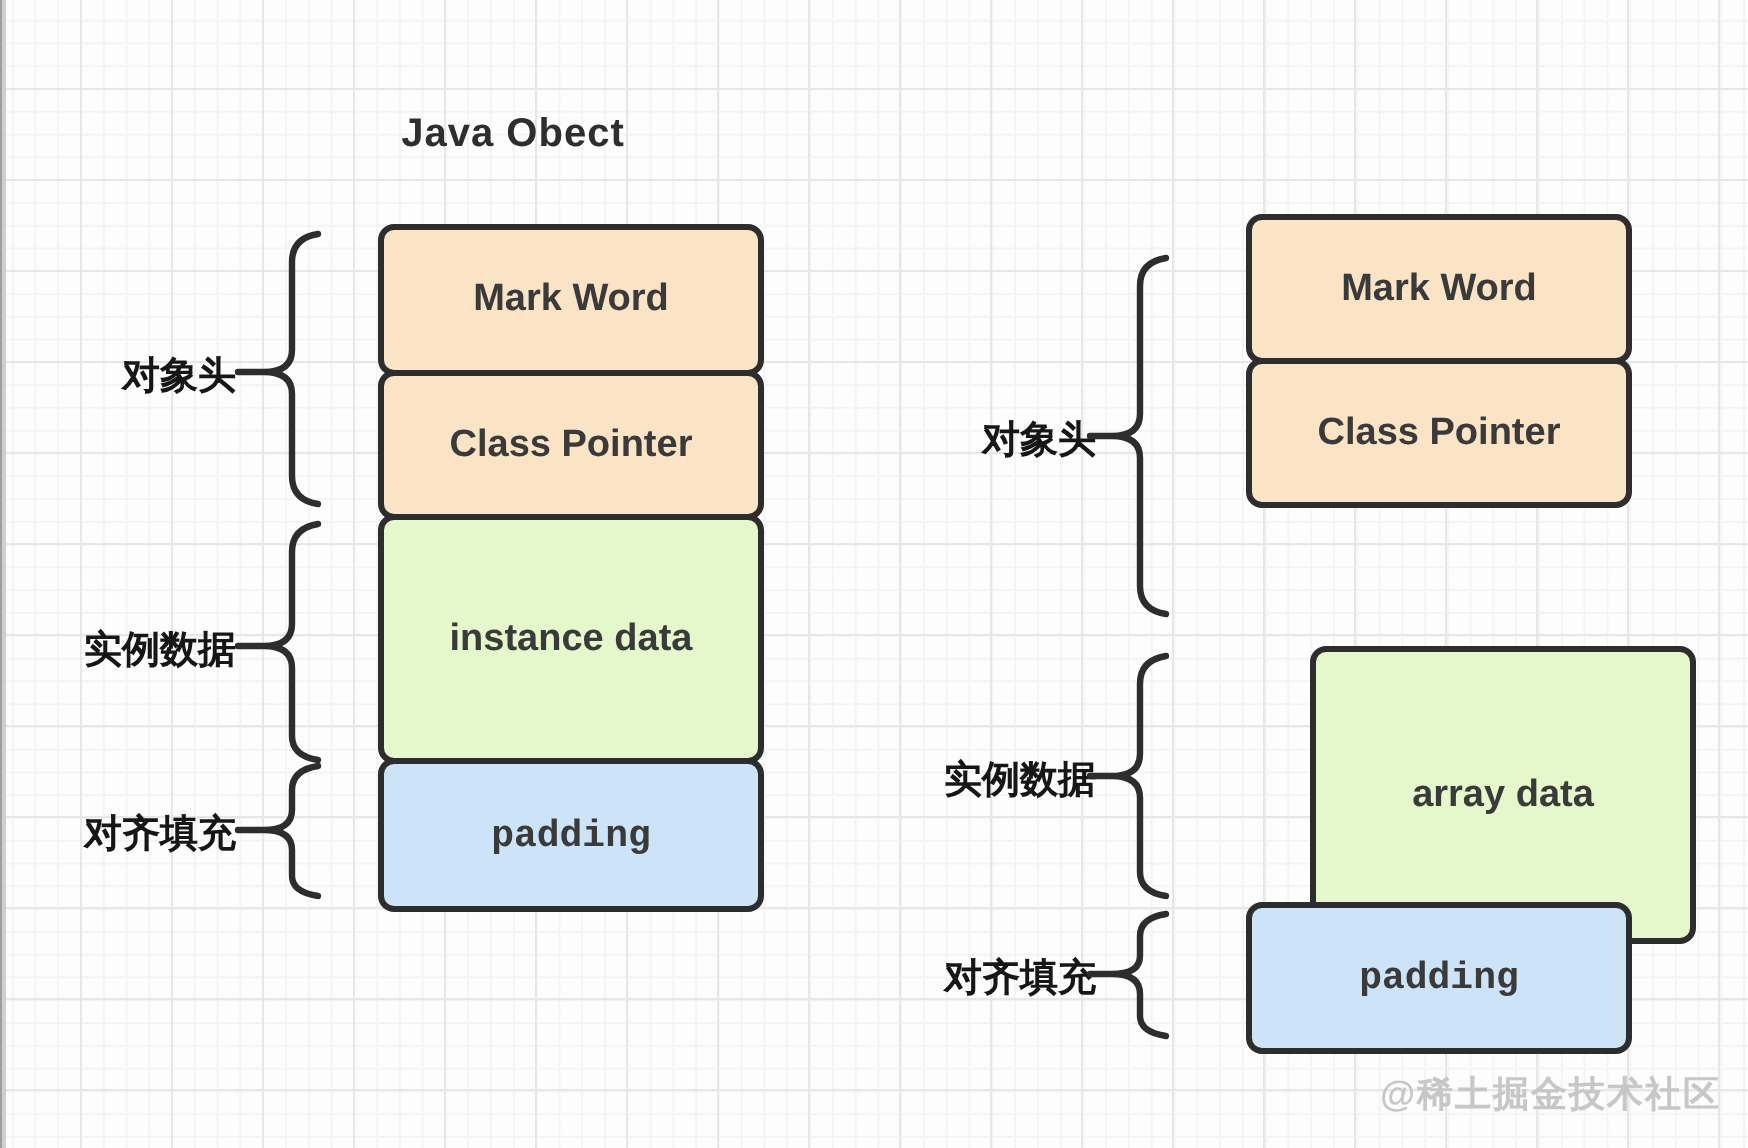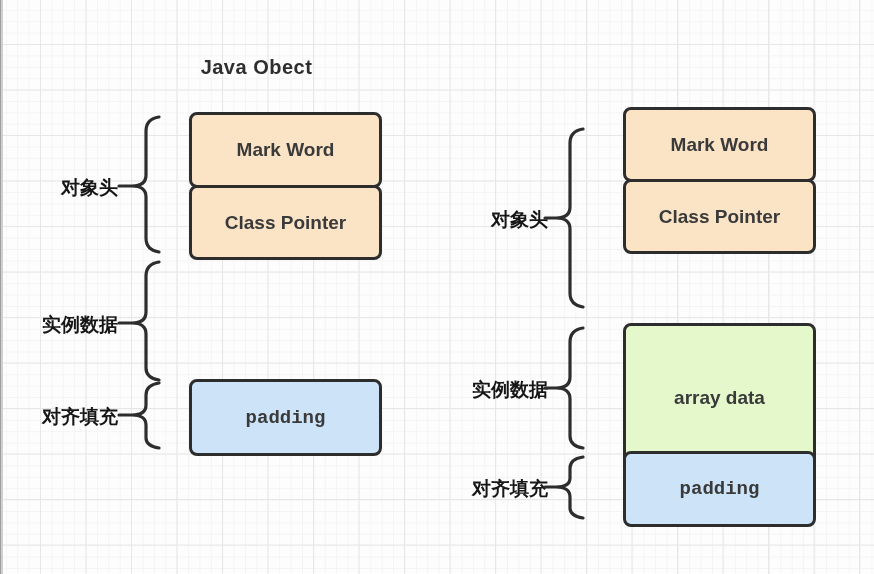--- a/index.html
+++ b/index.html
@@ -70,38 +70,40 @@
 </head>
 <body>
 
 <div id="canvas">
   <div class="left-edge"></div>
 
   <div class="diagram-title" style="left:160px;top:56px;">Java Obect</div>
 
   <div class="block fill-header" style="left:160px;top:112px;height:76px;">Mark Word</div>
   <div class="block fill-header" style="left:160px;top:185px;height:75px;">Class Pointer</div>
+  <div class="block fill-data" style="left:160px;top:257px;height:125px;">instance data</div>
   <div class="block fill-padding" style="left:160px;top:379px;height:77px;">padding</div>
 
   <div class="group-label" style="left:30px;top:175px;">对象头</div>
   <div class="group-label" style="left:30px;top:312px;">实例数据</div>
   <div class="group-label" style="left:30px;top:404px;">对齐填充</div>
 
 
   <div class="block fill-header" style="left:594px;top:107px;height:75px;">Mark Word</div>
   <div class="block fill-header" style="left:594px;top:179px;height:75px;">Class Pointer</div>
-  <div class="block fill-data" style="left:594px;top:323px;height:149px;">array data</div>
+  <div class="block fill-data" style="left:626px;top:323px;height:149px;">array data</div>
   <div class="block fill-padding" style="left:594px;top:451px;height:76px;">padding</div>
 
   <div class="group-label" style="left:460px;top:207px;">对象头</div>
   <div class="group-label" style="left:460px;top:377px;">实例数据</div>
   <div class="group-label" style="left:460px;top:476px;">对齐填充</div>
 
   <svg class="braces" width="874" height="574" viewBox="0 0 874 574">
     <path d="M159,117 Q146,119 146,131 L146,175 Q146,186 132,186 Q146,186 146,197 L146,238 Q146,250 159,252 M119,186 L132,186"></path>
     <path d="M159,262 Q146,264 146,276 L146,312 Q146,323 132,323 Q146,323 146,334 L146,368 Q146,378 159,380 M119,323 L132,323"></path>
     <path d="M159,383 Q146,385 146,395 L146,405 Q146,415 132,415 Q146,415 146,425 L146,438 Q146,446 159,448 M119,415 L132,415"></path>
     <path d="M583,129 Q570,131 570,143 L570,207 Q570,218 556,218 Q570,218 570,229 L570,293 Q570,305 583,307 M545,218 L556,218"></path>
     <path d="M583,328 Q570,330 570,342 L570,377 Q570,388 556,388 Q570,388 570,399 L570,436 Q570,446 583,448 M545,388 L556,388"></path>
     <path d="M583,457 Q570,459 570,468 L570,478 Q570,487 556,487 Q570,487 570,497 L570,508 Q570,516 583,518 M545,487 L556,487"></path>
   </svg>
 
+  <div class="watermark">@稀土掘金技术社区</div>
 </div>
 
 </body></html>

